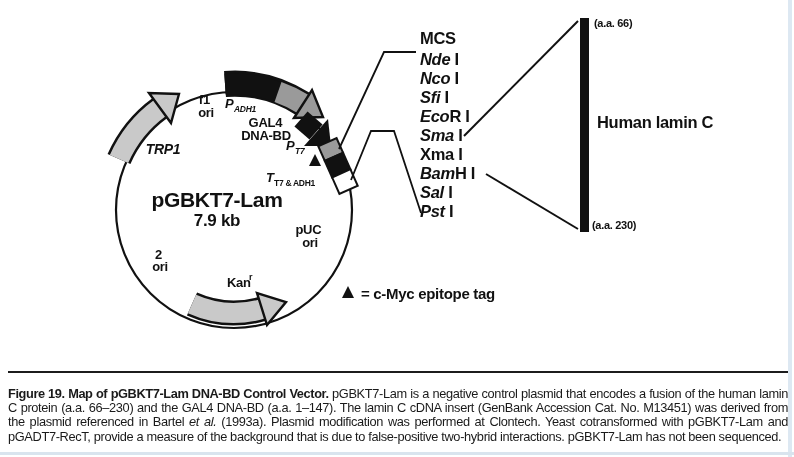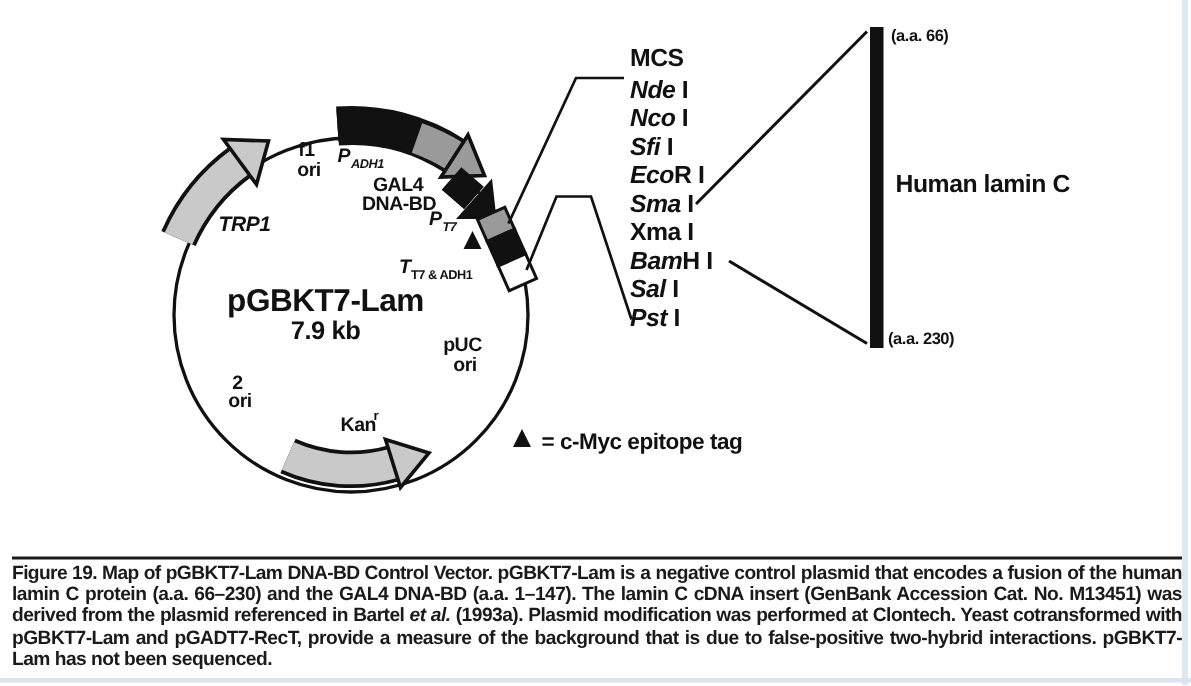--- a/index.html
+++ b/index.html
@@ -12,23 +12,23 @@
   .s11{font-size:11px;}
   .s135{font-size:13px;}
   .s14{font-size:14px;}
   .s15{font-size:15px;}
   .s165{font-size:16.5px;}
   .s17{font-size:17px;}
   .s21{font-size:21px;}
   .s8{font-size:8.5px;}
   .s9{font-size:9px;}
   .caption{position:absolute;left:8px;top:371px;width:780px;
-           border-top:2.6px solid #1c1c1c;padding-top:2px;
+           border-top:2.6px solid #1c1c1c;padding-top:14px;
            font-size:12.8px;line-height:14.2px;letter-spacing:-0.35px;
-           text-align:justify;color:#1a1a1a;font-weight:bold;}
+           text-align:justify;color:#1a1a1a;}
   .caption b{letter-spacing:-0.4px;}
   .border-right{position:absolute;top:0;left:788px;width:4px;height:457px;background:#dde8f2;}
   .border-bottom{position:absolute;top:452px;left:0;width:794px;height:3px;background:#d9e4ee;}
 </style>
 </head>
 <body>
 
 <div class="stage">
 
   <svg width="794" height="371" viewBox="0 0 794 371">

